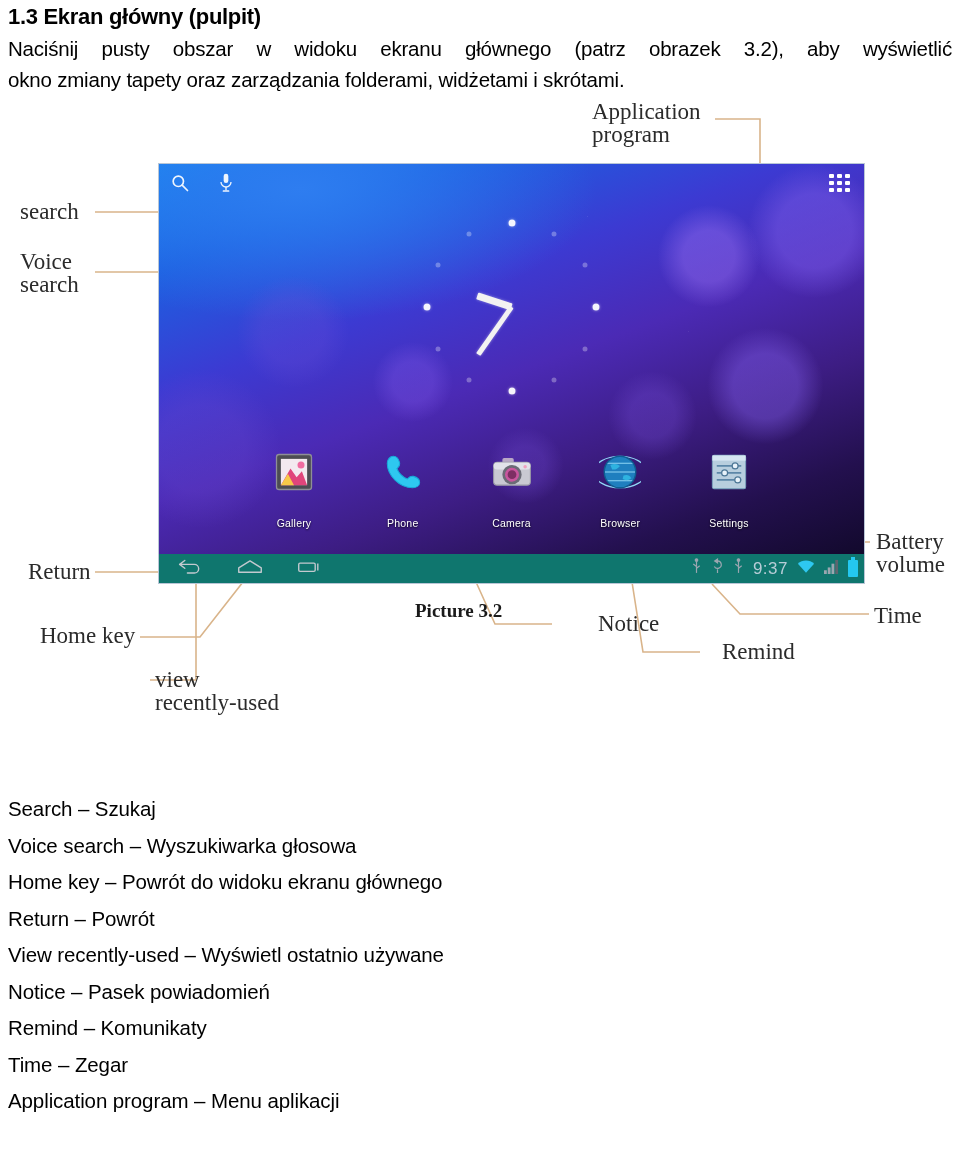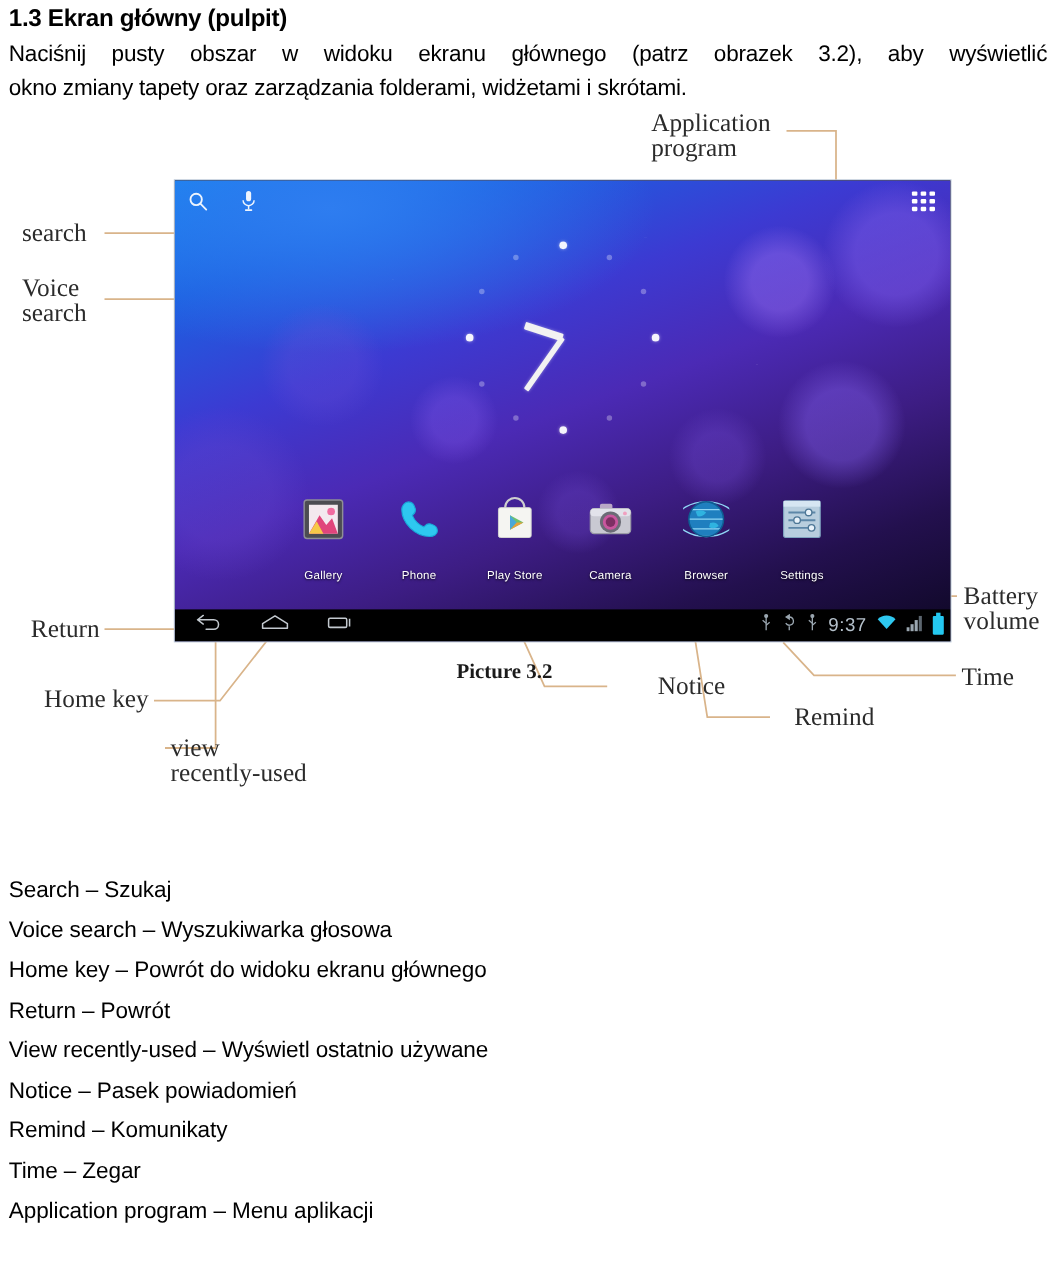--- a/index.html
+++ b/index.html
@@ -215,21 +215,21 @@
     font-family: "Liberation Sans", sans-serif;
     text-shadow: 0 1px 2px rgba(0,0,0,0.85);
     letter-spacing: 0.2px;
   }
 
   
   #navbar {
     position: absolute;
     left: 0; right: 0; bottom: 0;
     height: 29px;
-    background: #000000;
+    background: #0f766e;
     display: flex;
     align-items: center;
   }
   #navbar .navkeys {
     display: flex;
     align-items: center;
     gap: 34px;
     margin-left: 18px;
   }
   #navbar .statusarea {
@@ -394,32 +394,20 @@
 
       <div class="app">
         <span class="glyph">
           <svg width="42" height="42" viewBox="0 0 48 48">
             <path d="M13 6 c4 0 6 3 7 7 c1 4 -1 5 -3 7 c2 5 7 10 12 12 c2 -2 3 -4 7 -3 c4 1 7 3 7 7 c0 4 -4 6 -8 6 C20 42 6 28 6 14 C6 10 9 6 13 6 Z" fill="#2ec8f0" stroke="#19a8d8" stroke-width="1.2"></path>
           </svg>
         </span>
         <div class="lbl">Phone</div>
       </div>
 
-      <div class="app">
-        <span class="glyph">
-          <svg width="42" height="42" viewBox="0 0 48 48">
-            <path d="M14 12 a10 10 0 0 1 20 0" fill="none" stroke="#cfcfcf" stroke-width="2.2"></path>
-            <rect x="7" y="12" width="34" height="31" rx="2" fill="#f5f5f2" stroke="#d6d6d2" stroke-width="1"></rect>
-            <path d="M19 20 L33 27.5 L19 35 Z" fill="#6ec16e"></path>
-            <path d="M19 20 L26 27.5 L19 35 Z" fill="#4aa8d8"></path>
-            <path d="M26 27.5 L33 27.5 L19 35 Z" fill="#e8a13a"></path>
-          </svg>
-        </span>
-        <div class="lbl">Play Store</div>
-      </div>
 
       <div class="app">
         <span class="glyph">
           <svg width="44" height="42" viewBox="0 0 50 48">
             <rect x="14" y="8" width="13" height="6" rx="2" fill="#b9a8c6"></rect>
             <rect x="4" y="13" width="42" height="26" rx="4" fill="#c9c9d2" stroke="#9a9aa6" stroke-width="1.2"></rect>
             <rect x="4" y="13" width="42" height="8" rx="4" fill="#e2e2ea"></rect>
             <circle cx="25" cy="27" r="11" fill="#6b6b76"></circle>
             <circle cx="25" cy="27" r="8" fill="#c9569e"></circle>
             <circle cx="25" cy="27" r="5" fill="#7d2f63"></circle>

